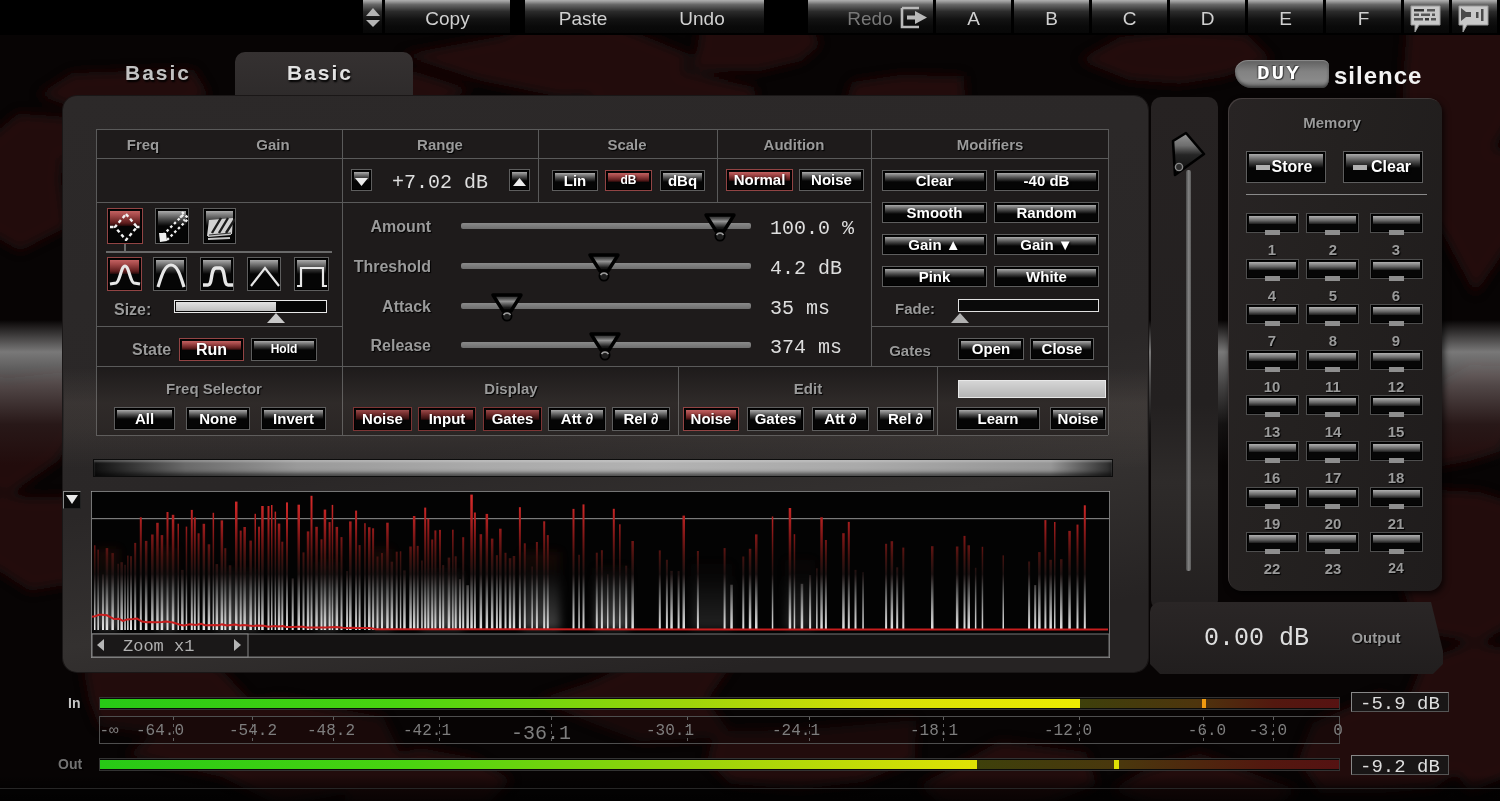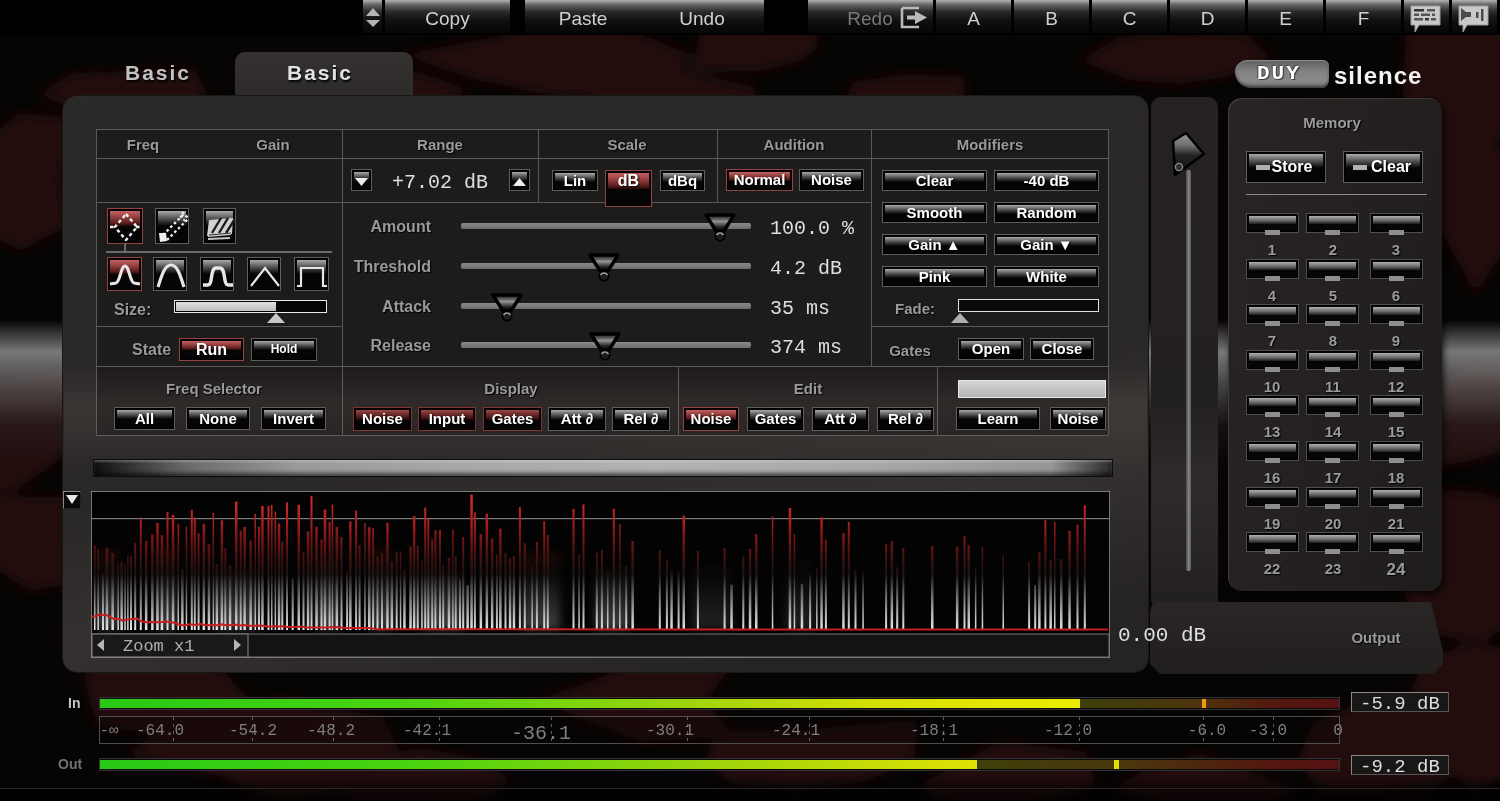--- a/index.html
+++ b/index.html
@@ -146,21 +146,21 @@
       <svg style="position:absolute;left:3px;top:8px;z-index:2;" width="14" height="9">
         <polygon points="0,0 13,0 6.5,8" fill="#ececec"></polygon>
       </svg>
     </div>
     <div class="btn gray" style="left:509px;top:169px;width:21px;height:22px;">
       <svg style="position:absolute;left:3px;top:8px;z-index:2;" width="14" height="9">
         <polygon points="6.5,0 13,8 0,8" fill="#ececec"></polygon>
       </svg>
     </div>
     <div class="btn gray" style="left:552px;top:170px;width:46px;height:21px;font-size:15px;line-height:19px;"><span class="btnlab">Lin</span></div>
-    <div class="btn red" style="left:605px;top:170px;width:47px;height:37px;font-size:16px;line-height:19px;"><span class="btnlab">dB</span></div>
+    <div class="btn red" style="left:605px;top:170px;width:47px;height:21px;font-size:12px;line-height:19px;"><span class="btnlab">dB</span></div>
     <div class="btn gray" style="left:660px;top:170px;width:45px;height:21px;font-size:15px;line-height:19px;"><span class="btnlab">dBq</span></div>
     <div class="btn red" style="left:726px;top:169px;width:67px;height:22px;font-size:15px;line-height:20px;"><span class="btnlab">Normal</span></div>
     <div class="btn gray" style="left:799px;top:169px;width:65px;height:22px;font-size:15px;line-height:20px;"><span class="btnlab">Noise</span></div>
     <div class="btn gray" style="left:882px;top:170px;width:105px;height:21px;font-size:15px;line-height:19px;"><span class="btnlab">Clear</span></div>
     <div class="btn gray" style="left:994px;top:170px;width:105px;height:21px;font-size:15px;line-height:19px;"><span class="btnlab">-40 dB</span></div>
     <div class="btn gray" style="left:882px;top:202px;width:105px;height:21px;font-size:15px;line-height:19px;"><span class="btnlab">Smooth</span></div>
     <div class="btn gray" style="left:994px;top:202px;width:105px;height:21px;font-size:15px;line-height:19px;"><span class="btnlab">Random</span></div>
     <div class="btn gray" style="left:882px;top:234px;width:105px;height:21px;font-size:15px;line-height:19px;"><span class="btnlab">Gain  ▲</span></div>
     <div class="btn gray" style="left:994px;top:234px;width:105px;height:21px;font-size:15px;line-height:19px;"><span class="btnlab">Gain  ▼</span></div>
     <div class="btn gray" style="left:882px;top:266px;width:105px;height:21px;font-size:15px;line-height:19px;"><span class="btnlab">Pink</span></div>
@@ -600,23 +600,23 @@
     <div class="abs" style="left:1389px;top:504px;width:15px;height:5px;background:#8e8e8e;"></div>
     <div class="hdr" style="left:1396px;top:515px;font-size:15px;">21</div>
     <div class="slotb" style="left:1246px;top:532px;"></div>
     <div class="abs" style="left:1265px;top:549px;width:15px;height:5px;background:#8e8e8e;"></div>
     <div class="hdr" style="left:1272px;top:560px;font-size:15px;">22</div>
     <div class="slotb" style="left:1306px;top:532px;"></div>
     <div class="abs" style="left:1325px;top:549px;width:15px;height:5px;background:#8e8e8e;"></div>
     <div class="hdr" style="left:1333px;top:560px;font-size:15px;">23</div>
     <div class="slotb" style="left:1370px;top:532px;"></div>
     <div class="abs" style="left:1389px;top:549px;width:15px;height:5px;background:#8e8e8e;"></div>
-    <div class="hdr" style="left:1396px;top:560px;font-size:17px;">24</div>
+    <div class="hdr" style="left:1396px;top:560px;font-size:14px;">24</div>
     <div class="abs" style="left:1150px;top:602px;width:293px;height:72px;background:linear-gradient(#2a2626,#211e1e);border-radius:10px;clip-path:polygon(0 0, 281px 0, 293px 49px, 293px 62px, 283px 72px, 10px 72px, 0 62px, 0 0);"></div>
-    <div class="mono" style="left:1118px;top:624px;font-size:21px;">0.00 dB</div>
+    <div class="mono" style="left:1204px;top:624px;font-size:25px;">0.00 dB</div>
     <div class="hdr" style="left:1376px;top:629px;">Output</div>
     <div class="lbl" style="left:68px;top:695px;font-size:14px;color:#c5c5c5;">In</div>
     <div class="lbl" style="left:58px;top:756px;font-size:14px;color:#737373;">Out</div>
     <div class="abs" style="left:99px;top:697px;width:1241px;height:13px;background:#0a0a0a;border:1px solid #333;">
 <div class="abs" style="left:0;top:1px;width:980px;height:9px;background:linear-gradient(90deg,#27c916,#49d410 30%,#9ed40a 60%,#d8e006 80%,#ecec02);margin-top:0px;"></div>
 <div class="abs" style="left:980px;top:1px;width:259px;height:9px;background:linear-gradient(90deg,#3e400b,#4e350d 45%,#53180f 75%,#571212);"></div>
 <div class="abs" style="left:1102px;top:1px;width:4px;height:9px;background:#f09a10;"></div>
 </div>
     <div class="abs" style="left:99px;top:716px;width:1241px;height:28px;border:1px solid #4e4e4e;background:rgba(8,6,6,0.35);">
       <div class="abs" style="left:73px;top:0;width:1px;height:28px;background:repeating-linear-gradient(#606060 0,#606060 3px,transparent 3px,transparent 7px);"></div>

